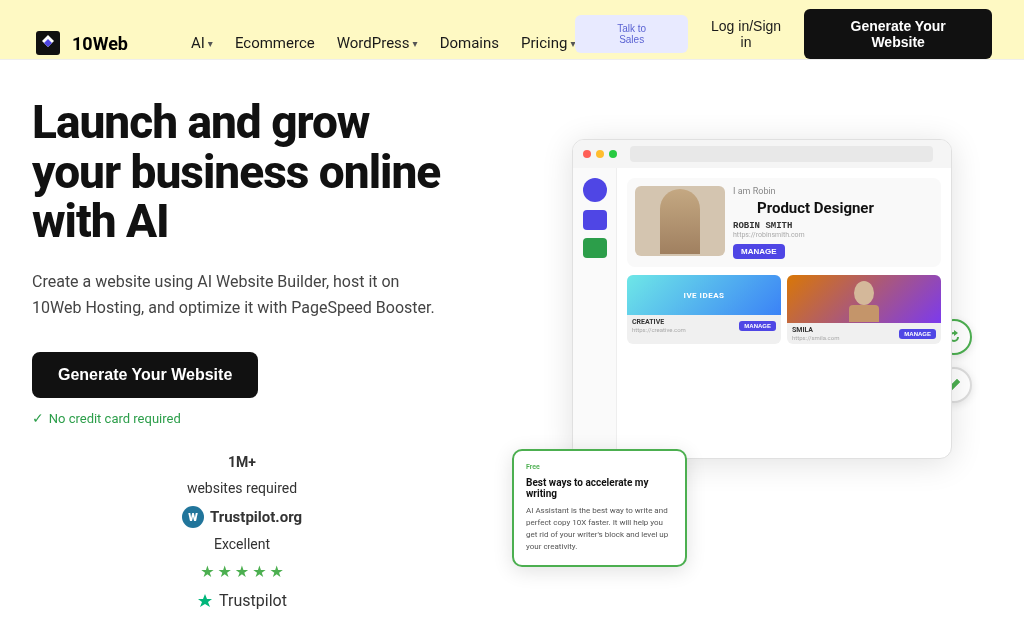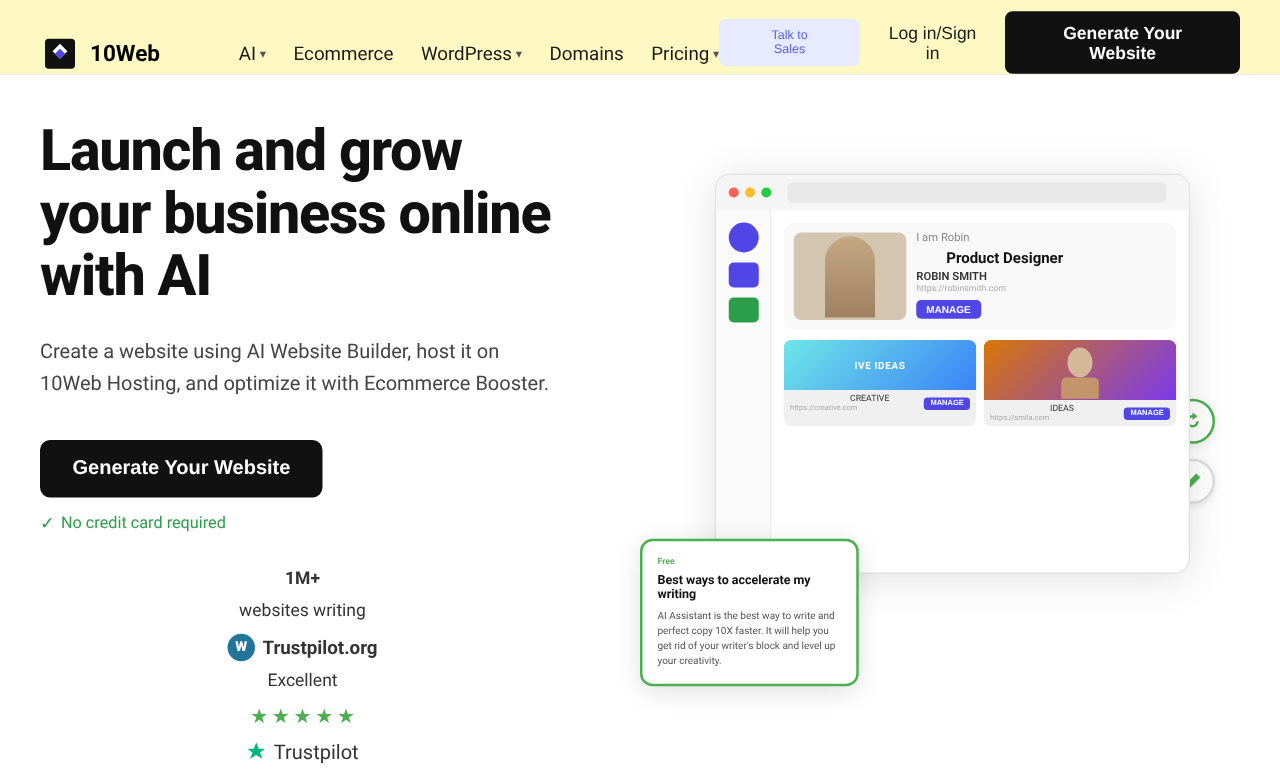--- a/index.html
+++ b/index.html
@@ -89,38 +89,38 @@
       background: #f9f9f9; border-radius: 8px; padding: 8px; margin-bottom: 8px;
       display: flex; gap: 8px; align-items: flex-start;
     }
     .card-image { width: 90px; height: 70px; background: #d4c5b0; border-radius: 6px; overflow: hidden; display: flex; align-items: center; justify-content: center; }
     .person-silhouette {
       width: 40px; height: 65px; border-radius: 20px 20px 0 0;
       background: linear-gradient(180deg, #c4a882 0%, #a08060 100%);
     }
     .card-info { flex: 1; }
     .card-label { font-size: 9px; color: #888; margin-bottom: 3px; }
-    .card-title-text { font-size: 12px; font-weight: 700; color: #111; margin-bottom: 2px; padding-left: 24px; }
-    .card-name { font-size: 9px; font-weight: 600; color: #333; margin-top: 4px; }
+    .card-title-text { font-size: 15px; font-weight: 700; color: #111; margin-bottom: 2px; padding-left: 24px; }
+    .card-name { font-size: 9px; font-weight: 600; color: #333; margin-top: 4px; font-family: Liberation Mono, monospace; }
     .btn-manage { background: #4f46e5; color: #fff; border: none; border-radius: 4px; padding: 3px 8px; font-size: 8px; font-weight: 600; margin-top: 4px; }
     .card-url { font-size: 7px; color: #aaa; }
 
     
     .browser-grid { display: grid; grid-template-columns: 1fr 1fr; gap: 6px; }
     .grid-card { background: #f0f0f0; border-radius: 6px; overflow: hidden; }
     .grid-img-creative { background: linear-gradient(135deg, #6ee7e7 0%, #3b82f6 100%); height: 40px; display: flex; align-items: center; justify-content: center; color: #fff; font-size: 8px; font-weight: 700; }
     .grid-img-smila { background: linear-gradient(135deg, #d97706 0%, #7c3aed 100%); height: 48px; display: flex; align-items: center; justify-content: center; }
     .grid-footer { display: flex; align-items: center; justify-content: space-between; padding: 3px 5px; }
-    .grid-name { font-size: 7px; font-weight: 400; color: #333; margin-left: 48px; }
+    .grid-name { font-size: 7px; font-weight: 700; color: #333; }
     .grid-url { font-size: 6px; color: #aaa; }
     .btn-manage-sm { background: #4f46e5; color: #fff; border: none; border-radius: 3px; padding: 2px 5px; font-size: 6px; font-weight: 600; }
 
     
     .ai-chat-popup {
-      position: absolute; bottom: 20px; left: 0; width: 175px;
+      position: absolute; bottom: 2px; left: 0; width: 175px;
       background: #fff; border-radius: 10px; border: 2px solid #4caf50;
       box-shadow: 0 4px 20px rgba(0,0,0,0.12); padding: 12px; z-index: 5;
     }
     .chat-tag { font-size: 7px; color: #4caf50; font-weight: 600; margin-bottom: 6px; }
     .chat-title { font-size: 10px; font-weight: 700; color: #111; margin-bottom: 6px; }
     .chat-text { font-size: 8px; color: #555; line-height: 1.5; }
 
     
     .floating-refresh {
       position: absolute; right: -20px; top: 180px; width: 36px; height: 36px;
@@ -171,30 +171,30 @@
   <div class="nav-right">
     <button class="btn-talk">Talk to Sales</button>
     <button class="btn-login">Log in/Sign in</button>
     <button class="btn-generate-nav">Generate Your Website</button>
   </div>
 </nav>
 
 <section class="hero">
   <div class="hero-left">
     <h1 class="hero-title">Launch and grow your business online with AI</h1>
-    <p class="hero-subtitle">Create a website using AI Website Builder, host it on 10Web Hosting, and optimize it with Ecommerce Booster.</p>
+    <p class="hero-subtitle">Create a website using AI Website Builder, host it on 10Web Hosting, and optimize it with PageSpeed Booster.</p>
     <button class="btn-generate-hero">Generate Your Website</button>
     <div class="no-cc">
       <span class="check-icon">✓</span>
       <span>No credit card required</span>
     </div>
     <div class="social-proof">
       <div class="social-row">
         <strong>1M+</strong>
-        <span>websites writing</span>
+        <span>websites required</span>
         <div class="wp-logo">
           <div class="wp-circle">
             <span>W</span>
           </div>
           <span>Trustpilot.org</span>
         </div>
       </div>
       <div class="social-row">
         <span>Excellent</span>
         <div class="stars">
@@ -273,21 +273,21 @@
               <div class="grid-card">
                 <div class="grid-img-smila">
 
                   <svg width="50" height="45" viewBox="0 0 50 45">
                     <ellipse cx="25" cy="16" rx="10" ry="12" fill="#d4b89a"></ellipse>
                     <rect x="10" y="28" width="30" height="20" rx="4" fill="#c4956a"></rect>
                   </svg>
                 </div>
                 <div class="grid-footer">
                   <div>
-                    <div class="grid-name">IDEAS</div>
+                    <div class="grid-name">SMILA</div>
                     <div class="grid-url">https://smila.com</div>
                   </div>
                   <button class="btn-manage-sm">MANAGE</button>
                 </div>
               </div>
             </div>
           </div>
         </div>
       </div>
 

